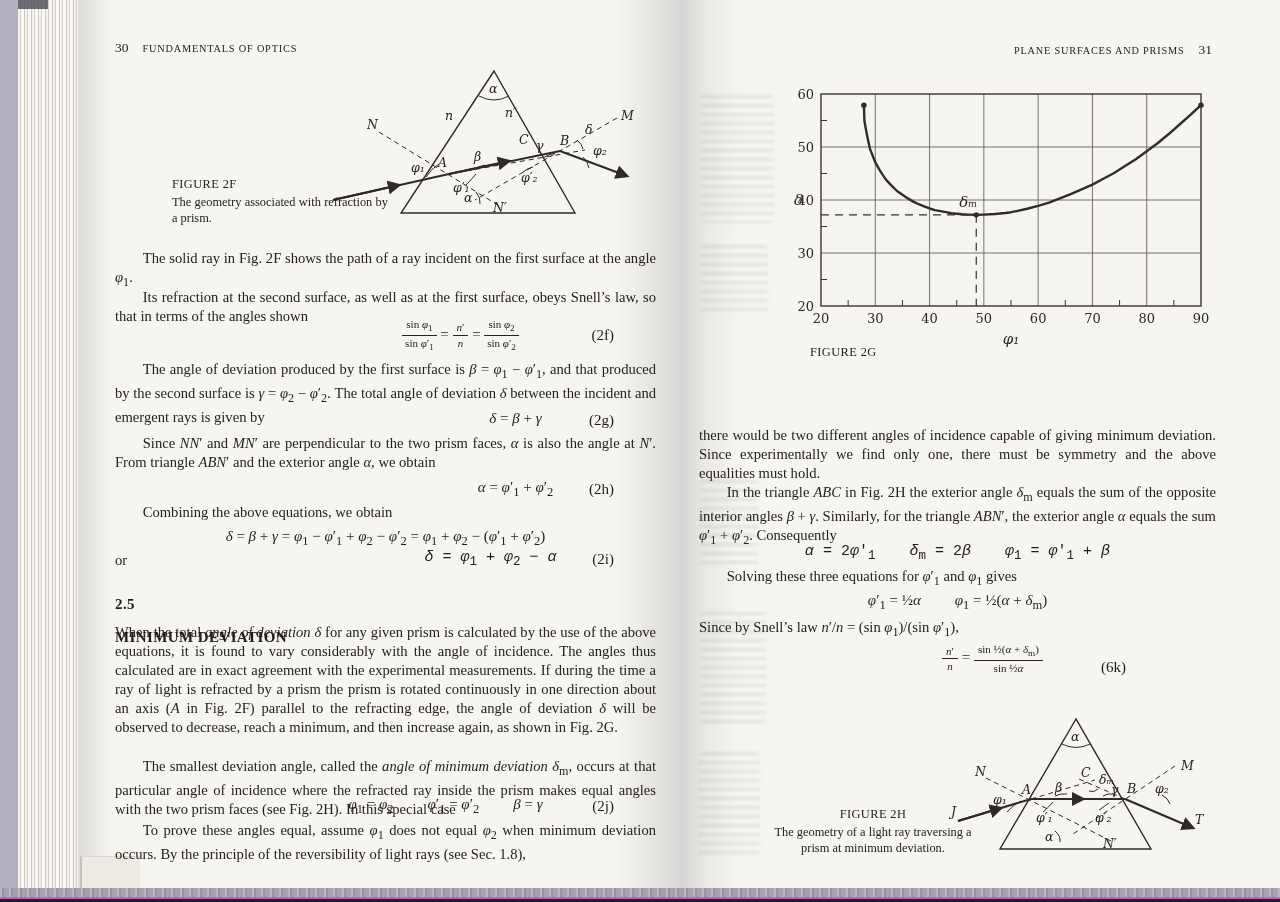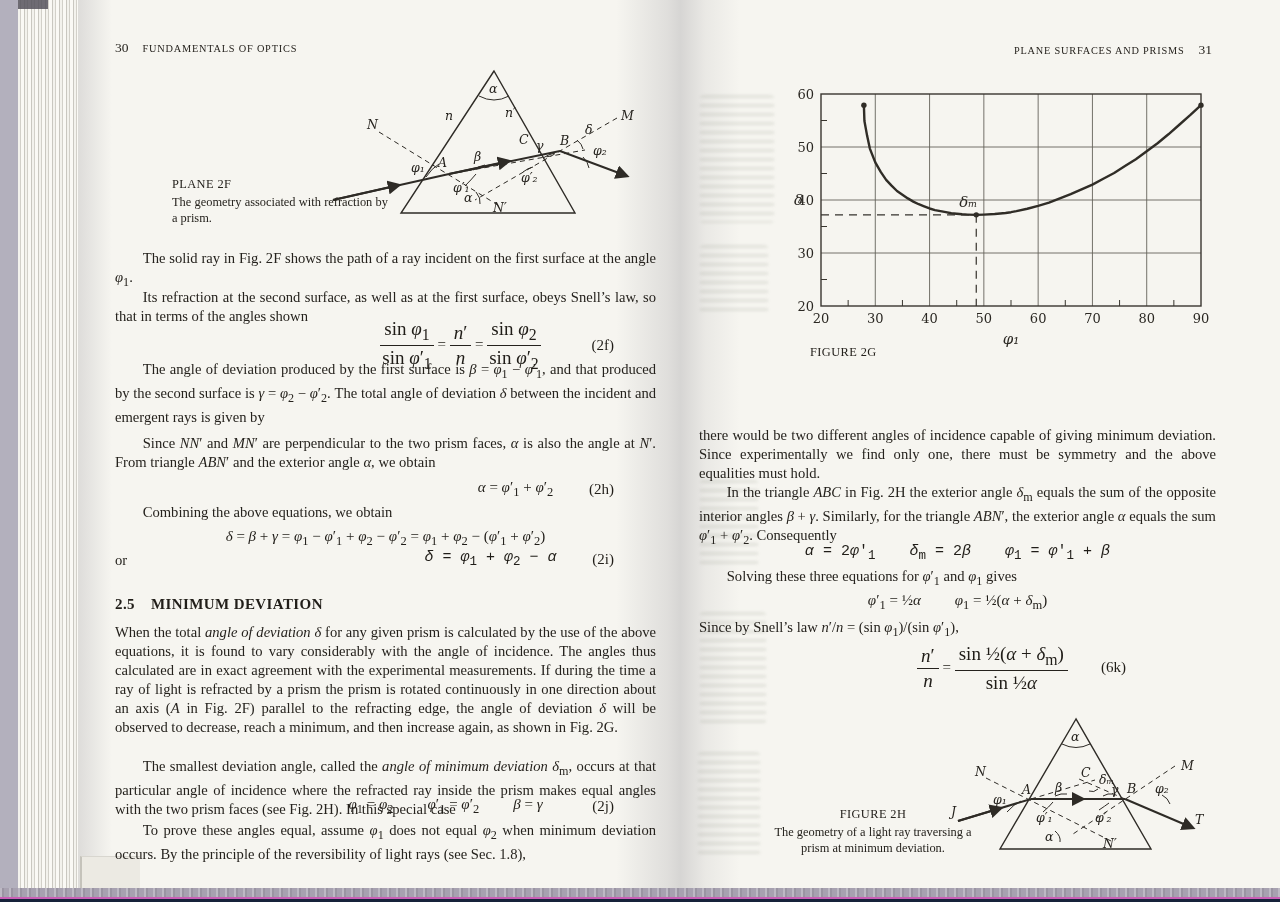--- a/index.html
+++ b/index.html
@@ -33,21 +33,21 @@
   .para{position:absolute;font-size:14.6px;line-height:19px;text-align:justify;color:#25221d;}
   .para i{font-style:italic;}
   .ind{text-indent:1.9em;}
   .seclabel{position:absolute;font-weight:bold;font-size:15px;color:#211e19;display:flex;gap:16px;letter-spacing:.4px;}
   .figcap{position:absolute;font-size:12.4px;line-height:16px;color:#25221d;text-align:justify;}
   .figcap .ft{display:block;letter-spacing:.4px;margin-bottom:2px;}
 
   .eq{position:absolute;font-size:15px;color:#201d18;}
   .eqc{text-align:center;}
   .eqlabel{position:absolute;top:50%;transform:translateY(-50%);font-style:normal;}
-  .frac{display:inline-block;vertical-align:middle;text-align:center;font-size:19px;line-height:1.15;}
+  .frac{display:inline-block;vertical-align:middle;text-align:center;font-size:11px;line-height:1.15;}
   .frac .num{display:block;border-bottom:1px solid #25221d;padding:0 4px 1px;}
   .frac .den{display:block;padding-top:1px;}
   .eqgap{display:inline-block;width:34px;}
   .orword{position:absolute;left:0;bottom:0;font-size:14.6px;}
 
   
   .tick{font:13px "DejaVu Serif","Liberation Serif",serif;fill:#2b2823;}
   .axlab{font:italic 15px "DejaVu Serif","DejaVu Sans",serif;fill:#2b2823;}
   .dlab{font:italic 12.5px "DejaVu Serif","DejaVu Sans",serif;fill:#26231e;}
   svg{position:absolute;overflow:visible;}
@@ -115,57 +115,61 @@
     <text class="dlab" x="209" y="90">γ</text>
     <text class="dlab" x="84" y="112">φ₁</text>
     <text class="dlab" x="126" y="132">φ′₁</text>
     <text class="dlab" x="194" y="122">φ′₂</text>
     <text class="dlab" x="137" y="142">α</text>
     <text class="dlab" x="166" y="152">N′</text>
     <text class="dlab" x="266" y="95">φ₂</text>
   </svg>
 
   <div class="figcap" style="left:172px;top:176px;width:216px;">
-    <span class="ft">PLANE 2F</span>
+    <span class="ft">FIGURE 2F</span>
     <span>The geometry associated with refraction by a prism.</span>
   </div>
 
   <div class="para ind" style="left:115px;top:249px;width:541px;">The solid ray in Fig. 2F shows the path of a ray incident on the first surface at the angle <i>φ</i><sub>1</sub>.</div>
   <div class="para ind" style="left:115px;top:288px;width:541px;">Its refraction at the second surface, as well as at the first surface, obeys Snell’s law, so that in terms of the angles shown</div>
 
   <div class="eq" style="left:115px;top:318px;width:541px;">
     <div class="eqc" style="padding-left:150px;">
       <span class="frac"><span class="num">sin <i>φ</i><sub>1</sub></span><span class="den">sin <i>φ</i>′<sub>1</sub></span></span>
       <span> = </span>
       <span class="frac"><span class="num"><i>n</i>′</span><span class="den"><i>n</i></span></span>
       <span> = </span>
       <span class="frac"><span class="num">sin <i>φ</i><sub>2</sub></span><span class="den">sin <i>φ</i>′<sub>2</sub></span></span>
     </div>
     <span class="eqlabel" style="right:42px;">(2f)</span>
   </div>
 
   <div class="para ind" style="left:115px;top:360px;width:541px;">The angle of deviation produced by the first surface is <i>β</i> = <i>φ</i><sub>1</sub> − <i>φ</i>′<sub>1</sub>, and that produced by the second surface is <i>γ</i> = <i>φ</i><sub>2</sub> − <i>φ</i>′<sub>2</sub>.  The total angle of deviation <i>δ</i> between the incident and emergent rays is given by</div>
+  <div class="eq" style="left:115px;top:410px;width:541px;height:20px;">
+    <div class="eqc" style="padding-left:260px;"><i>δ</i> = <i>β</i> + <i>γ</i></div>
+    <span class="eqlabel" style="right:42px;">(2g)</span>
+  </div>
 
   <div class="para ind" style="left:115px;top:434px;width:541px;">Since <i>NN</i>′ and <i>MN</i>′ are perpendicular to the two prism faces, <i>α</i> is also the angle at <i>N</i>′.  From triangle <i>ABN</i>′ and the exterior angle <i>α</i>, we obtain</div>
   <div class="eq" style="left:115px;top:479px;width:541px;height:20px;">
     <div class="eqc" style="padding-left:260px;"><i>α</i> = <i>φ</i>′<sub>1</sub> + <i>φ</i>′<sub>2</sub></div>
     <span class="eqlabel" style="right:42px;">(2h)</span>
   </div>
 
   <div class="para ind" style="left:115px;top:503px;width:541px;">Combining the above equations, we obtain</div>
   <div class="eq" style="left:115px;top:528px;width:541px;">
     <div class="eqc"><i>δ</i> = <i>β</i> + <i>γ</i> = <i>φ</i><sub>1</sub> − <i>φ</i>′<sub>1</sub> + <i>φ</i><sub>2</sub> − <i>φ</i>′<sub>2</sub> = <i>φ</i><sub>1</sub> + <i>φ</i><sub>2</sub> − (<i>φ</i>′<sub>1</sub> + <i>φ</i>′<sub>2</sub>)</div>
   </div>
   <div class="eq" style="left:115px;top:549px;width:541px;height:20px;">
     <span class="orword">or</span>
     <div class="eqc" style="padding-left:210px;font-family:Liberation Mono, monospace;"><i>δ</i> = <i>φ</i><sub>1</sub> + <i>φ</i><sub>2</sub> − <i>α</i></div>
     <span class="eqlabel" style="right:42px;margin-left:18px;">(2i)</span>
   </div>
 
-  <div class="seclabel" style="left:115px;top:596px;">
+  <div class="seclabel" style="left:115px;top:596px;flex-direction:column;">
     <span>2.5</span>
     <span>MINIMUM DEVIATION</span>
   </div>
 
   <div class="para" style="left:115px;top:623px;width:541px;">When the total <i>angle of deviation</i> <i>δ</i> for any given prism is calculated by the use of the above equations, it is found to vary considerably with the angle of incidence.  The angles thus calculated are in exact agreement with the experimental measurements. If during the time a ray of light is refracted by a prism the prism is rotated continuously in one direction about an axis (<i>A</i> in Fig. 2F) parallel to the refracting edge, the angle of deviation <i>δ</i> will be observed to decrease, reach a minimum, and then increase again, as shown in Fig. 2G.</div>
   <div class="para ind" style="left:115px;top:737px;width:541px;margin-top:20px;">The smallest deviation angle, called the <i>angle of minimum deviation</i> <i>δ</i><sub>m</sub>, occurs at that particular angle of incidence where the refracted ray inside the prism makes equal angles with the two prism faces (see Fig. 2H).  In this special case</div>
 
   <div class="eq" style="left:115px;top:796px;width:541px;height:20px;">
     <div class="eqc" style="padding-left:120px;"><i>φ</i><sub>1</sub> = <i>φ</i><sub>2</sub><span class="eqgap"></span><i>φ</i>′<sub>1</sub> = <i>φ</i>′<sub>2</sub><span class="eqgap"></span><i>β</i> = <i>γ</i></div>
     <span class="eqlabel" style="right:42px;">(2j)</span>

